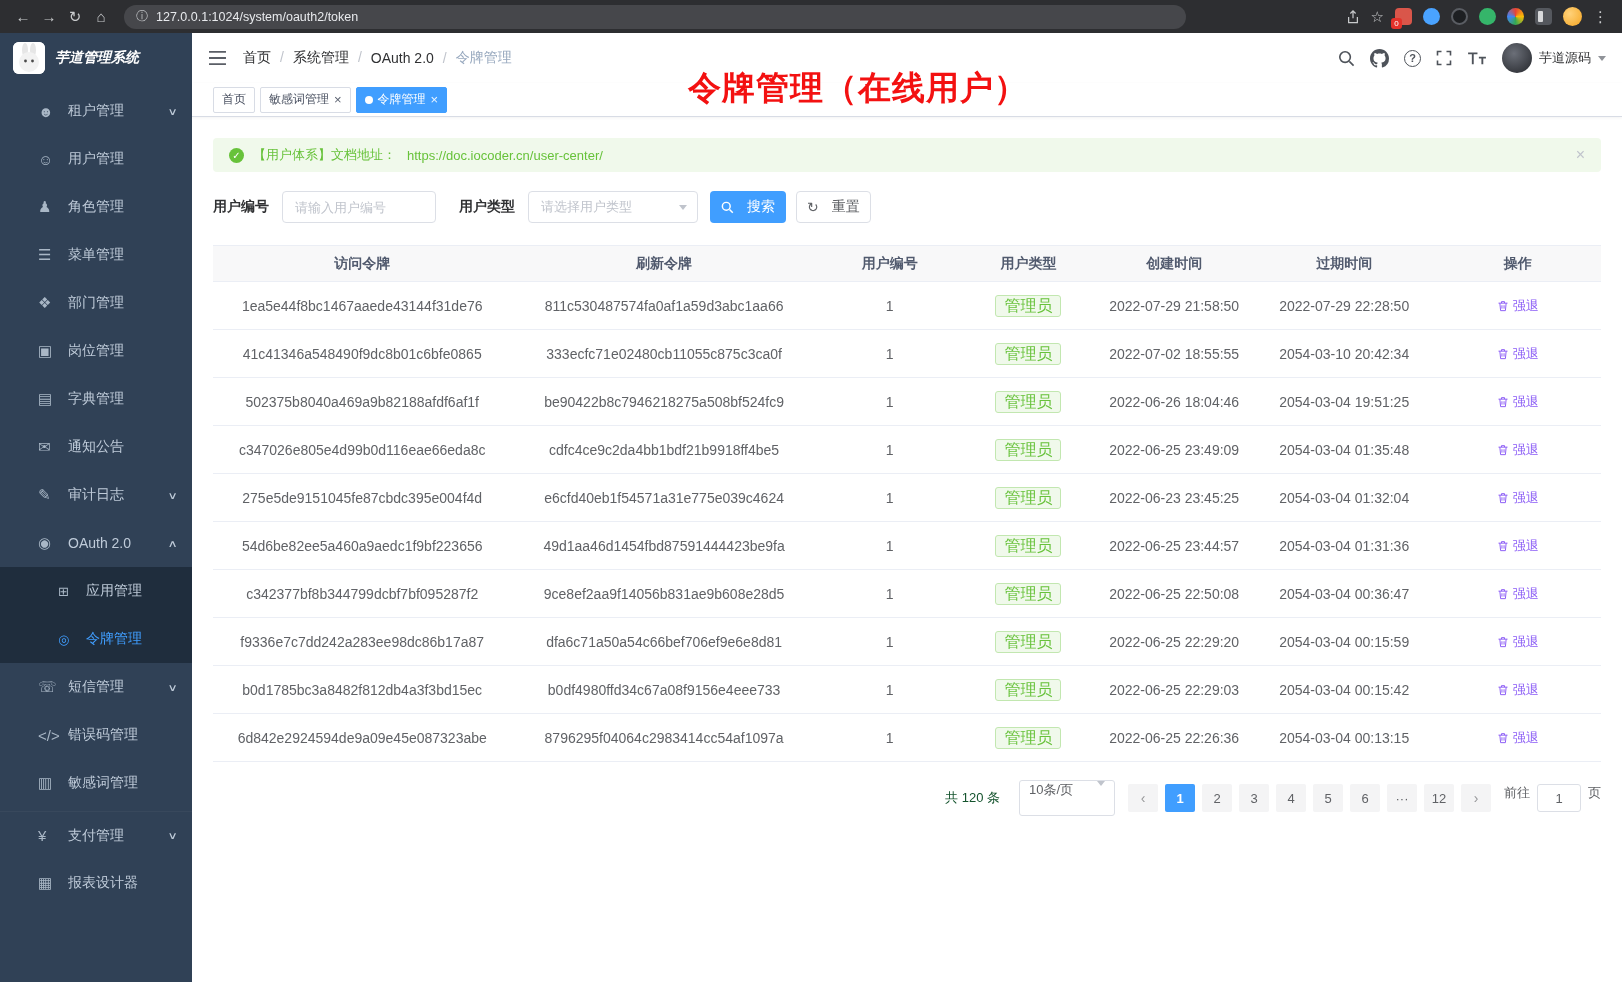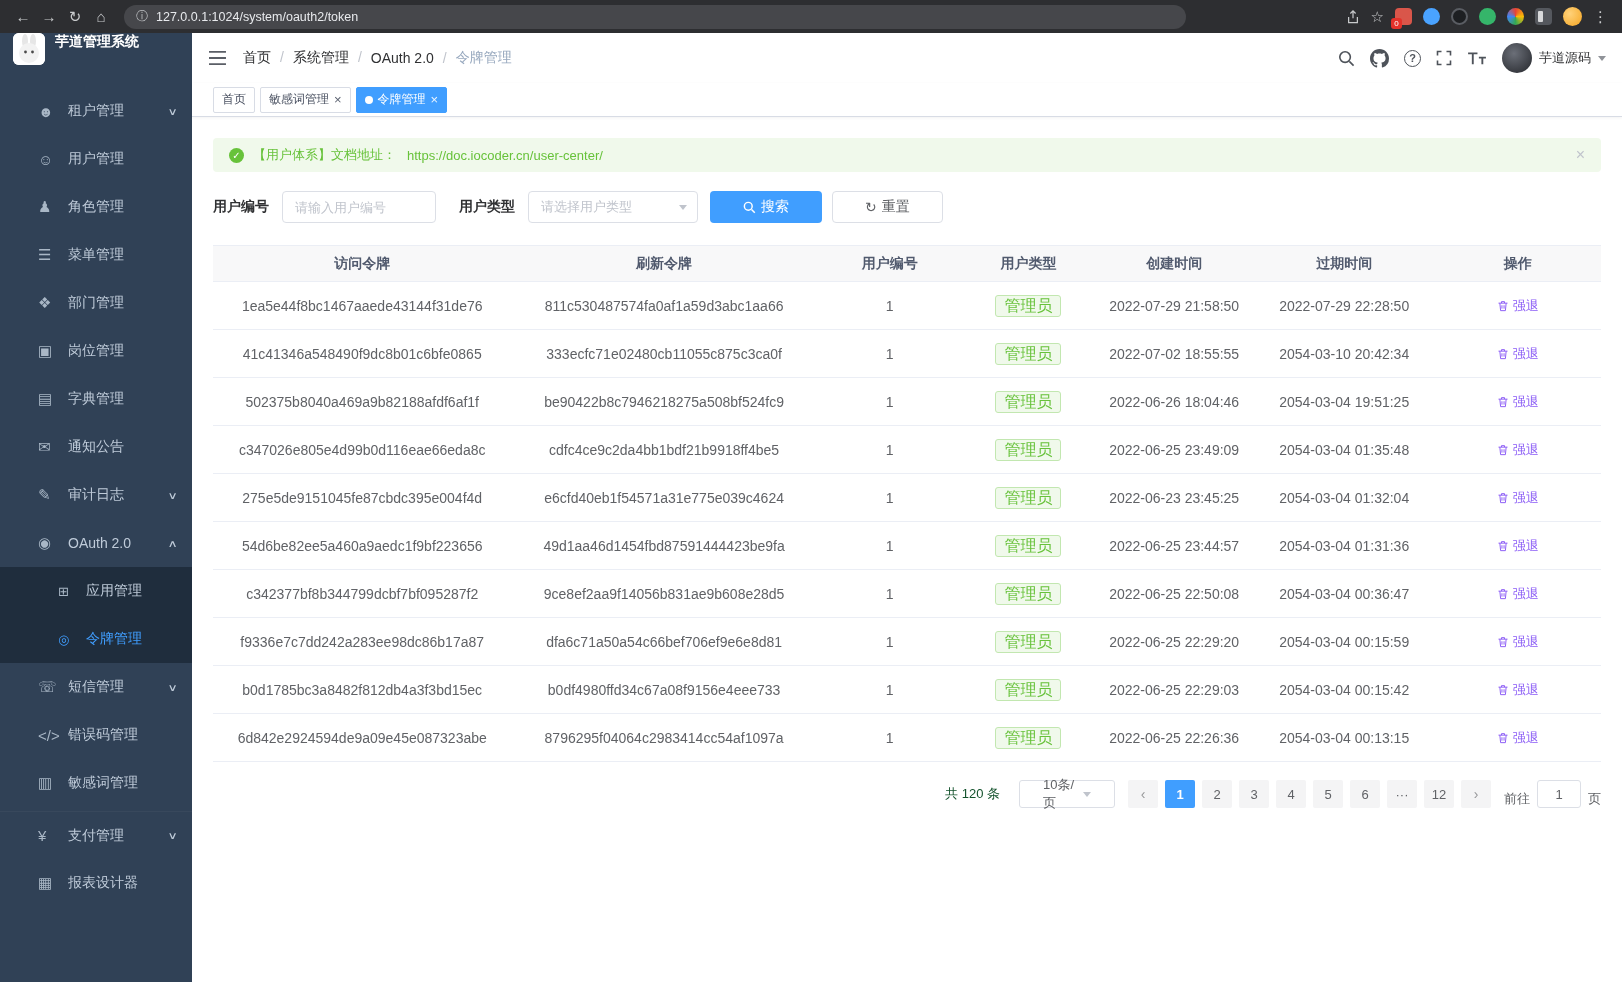--- a/index.html
+++ b/index.html
@@ -26,21 +26,21 @@
   .ext.gray::after { content:""; position:absolute; left:3px; top:3px; width:5px; height:11px; background:#d8d9db; border-radius:1px; }
   .ext-badge { position:absolute; left:-4px; bottom:-4px; background:#e33象; background:#e3322a; color:#fff; font-size:8px;
                min-width:11px; height:11px; border-radius:3px; text-align:center; line-height:11px; padding:0 1px; }
   .b-avatar { width:19px; height:19px; border-radius:50%; background:radial-gradient(circle at 35% 35%, #ffd27a, #f5a623); cursor:pointer; }
 
   
   .app { display:flex; height:949px; }
 
   
   .sidebar { width:192px; background:#304156; flex-shrink:0; overflow:hidden; }
-  .logo { height:50px; display:flex; align-items:flex-start; padding-left:13px; gap:10px; cursor:pointer; }
+  .logo { height:50px; display:flex; align-items:center; padding-left:13px; gap:10px; cursor:pointer;font-style:italic; }
   .logo-img { width:32px; height:32px; border-radius:6px; background:#fff; overflow:hidden; flex-shrink:0; }
   .logo-title { color:#fff; font-size:14px; font-weight:700; white-space:nowrap; }
   .nav { padding-top:4px; }
   .menu-item { height:48px; display:flex; align-items:center; padding:0 16px 0 38px; color:#bfcbd9; font-size:14px; cursor:pointer; white-space:nowrap; }
   .mi-icon { width:30px; font-size:15px; color:#a9b7c6; flex-shrink:0; }
   .mi-label { flex:1; }
   .mi-arrow { font-size:10px; color:#bfcbd9; transform:scaleX(1.4); }
   .menu-item.sub { background:#1f2d3d; padding-left:58px; }
   .menu-item.sub .mi-icon { width:28px; font-size:13px; }
   .menu-item.active { color:#409eff; }
@@ -87,42 +87,42 @@
 
   .filters { display:flex; align-items:center; margin-top:19px; font-size:14px; }
   .f-label { font-weight:700; color:#303133; margin-right:13px; }
   .f-input { width:154px; height:32px; border:1px solid #dcdfe6; border-radius:4px; padding:0 12px; font-size:13px;
              color:#606266; margin-right:23px; outline:none; }
   .f-input::placeholder { color:#c0c4cc; }
   .f-select { width:170px; height:32px; border:1px solid #dcdfe6; border-radius:4px; padding:0 10px 0 12px;
               display:flex; align-items:center; justify-content:space-between; font-size:13px; color:#c0c4cc;
               margin-right:12px; cursor:pointer; background:#fff; }
   .tri { width:0; height:0; border-left:4px solid transparent; border-right:4px solid transparent; border-top:5px solid #c0c4cc; }
-  .btn { height:32px; border-radius:4px; font-size:14px; display:inline-flex; align-items:center; gap:5px; padding:0 32px;
+  .btn { height:32px; border-radius:4px; font-size:14px; display:inline-flex; align-items:center; gap:13px; padding:0 10px;
          cursor:pointer; border:1px solid transparent; font-family:inherit; }
   .btn-primary { background:#409eff; color:#fff; margin-right:10px; }
   .btn-plain { background:#fff; border-color:#dcdfe6; color:#606266; }
 
   .table { width:100%; border-collapse:collapse; margin-top:22px; font-size:14px; color:#606266; table-layout:fixed; }
   .table th { background:#f8f8f9; color:#515a6e; font-weight:700; height:36px; text-align:center;
               border-top:1px solid #ebeef5; border-bottom:1px solid #ebeef5; overflow:hidden; white-space:nowrap; }
   .table td { height:48px; text-align:center; border-bottom:1px solid #ebeef5; overflow:hidden; white-space:nowrap; }
   .utag { display:inline-block; background:#f0f9eb; border:1px solid #c2e7b0; color:#67c23a; font-size:16px;
           border-radius:3px; padding:1px 8px; line-height:18px; }
   .force-link { color:#8b5cf6; font-size:13px; display:inline-flex; align-items:center; gap:4px; cursor:pointer; text-decoration:none; }
 
   .pagination { display:flex; align-items:center; justify-content:flex-end; margin-top:18px; font-size:13px; color:#606266; gap:7px; }
   .pg-total { margin-right:12px; color:#14532d; }
-  .pg-size { width:96px; height:28px; border:1px solid #dcdfe6; border-radius:3px; display:flex; align-items:center;
-             justify-content:space-between; padding:0 23px; cursor:pointer; background:#fff; margin-right:6px; }
+  .pg-size { width:96px; height:36px; border:1px solid #dcdfe6; border-radius:3px; display:flex; 
+             justify-content:space-between; padding:0 9px; cursor:pointer; background:#fff; margin-right:6px; }
   .pg-btn { min-width:30px; height:28px; background:#f4f4f5; border:none; border-radius:2px; color:#606266; font-size:13px;
             cursor:pointer; font-family:inherit; padding:0 4px; }
   .pg-btn.arrow { color:#969799; font-size:14px; }
   .pg-btn.active { background:#409eff; color:#fff; font-weight:700; }
-  .pg-goto { display:flex; align-items:flex-end; gap:7px; margin-left:6px; }
+  .pg-goto { display:flex; align-items:flex-start; gap:7px; margin-left:6px; }
   .pg-input { width:44px; height:28px; border:1px solid #dcdfe6; border-radius:3px; text-align:center; font-size:13px;
               color:#606266; outline:none; }
 
   .annotation { position:absolute; left:688px; top:66px; font-size:33px; font-weight:700; color:#f31111;
                 letter-spacing:1px; z-index:50; white-space:nowrap; }
   svg { display:block; }
 </style>
 </head>
 <body>
 
@@ -567,13 +567,14 @@
             <span>前往</span>
             <input class="pg-input" value="1" style="">
             <span>页</span>
           </span>
         </div>
 
       </div>
     </div>
   </div>
 
+  <div class="annotation">令牌管理（在线用户）</div>
 </div>
 
 </body></html>

